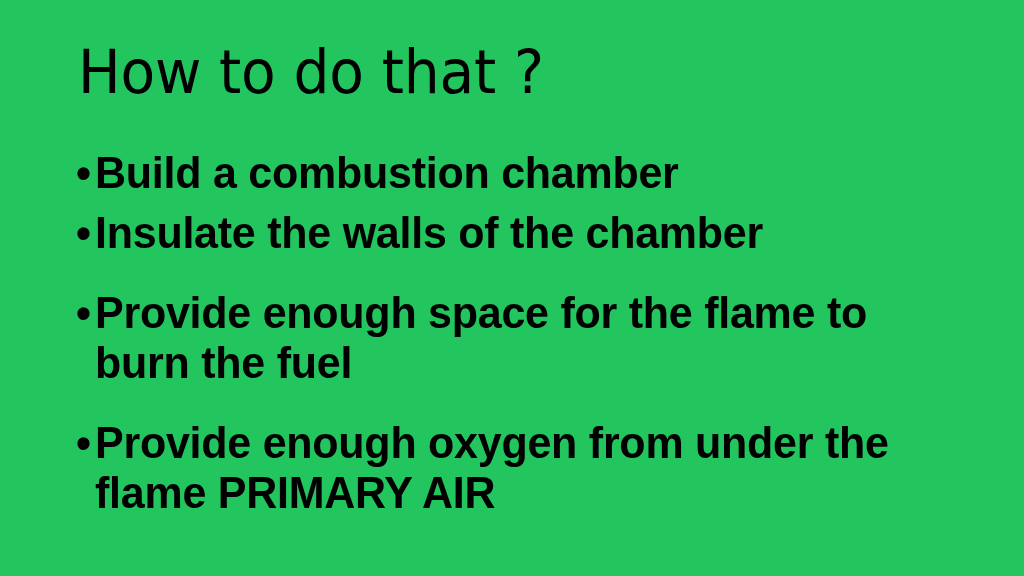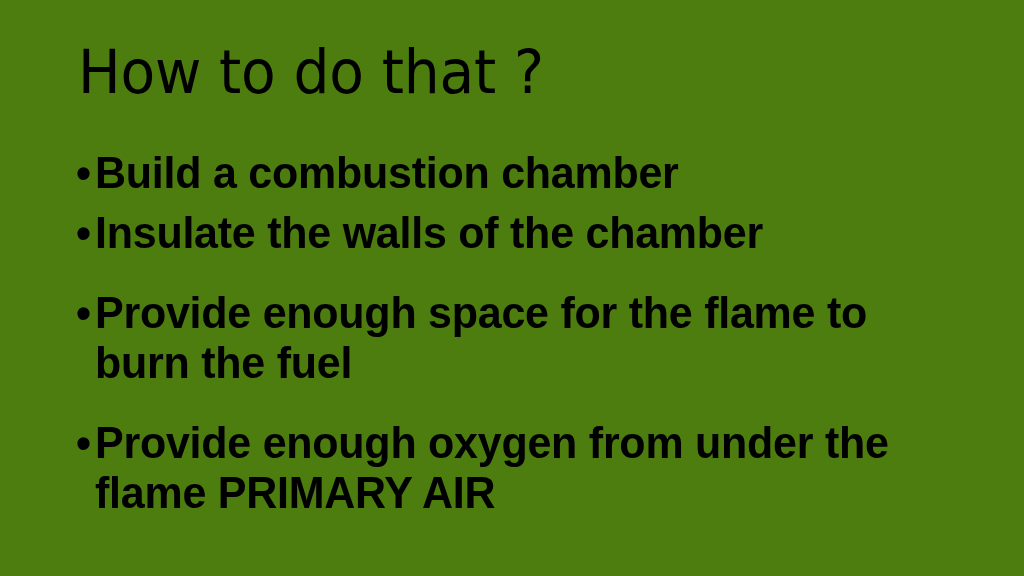--- a/index.html
+++ b/index.html
@@ -10,21 +10,21 @@
     width: 1024px;
     height: 576px;
     background: #ffffff;
     font-family: "Liberation Sans", sans-serif;
     overflow: hidden;
   }
   .slide {
     position: relative;
     width: 1024px;
     height: 576px;
-    background: #4d7c0f;
+    background: #22c55e;
     box-sizing: border-box;
   }
   .slide-title {
     position: absolute;
     left: 78px;
     top: 40px;
     width: 880px;
     font-family: "DejaVu Sans", sans-serif;
     font-weight: 400;
     font-size: 61px;

